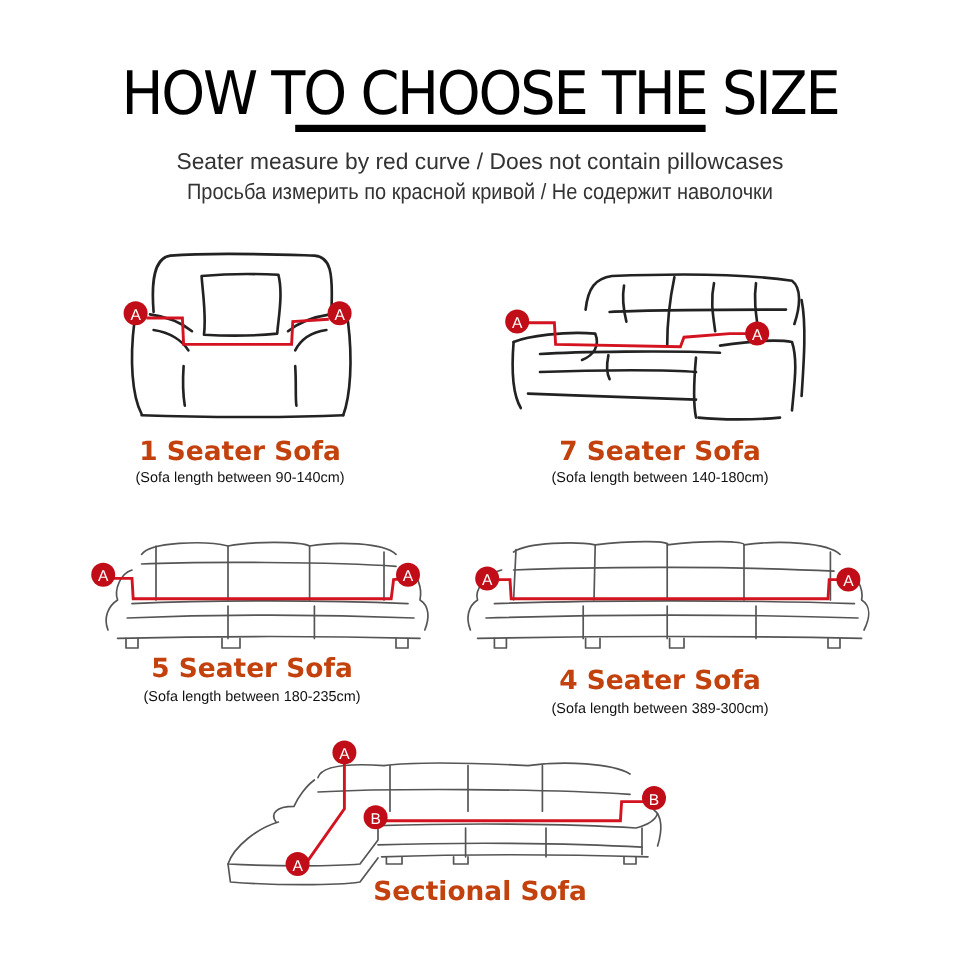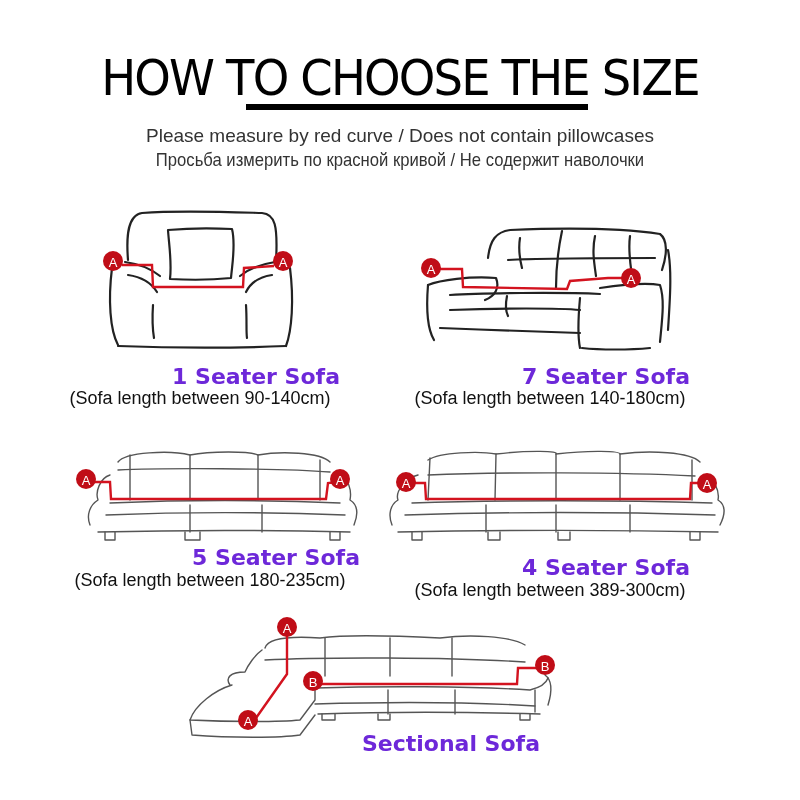--- a/index.html
+++ b/index.html
@@ -8,35 +8,35 @@
     .title {
       left: 0; width: 800px; top: 48px; text-align: center;
       font-family: "DejaVu Sans", sans-serif; font-weight: normal;
       font-size: 50px; letter-spacing: -2px; color: #000; line-height: 60px;
       transform: scaleX(0.93);
     }
     .underline { left: 246px; top: 104px; width: 342px; height: 6px; background: #000; }
     .sub1, .sub2 { left: 0; width: 800px; text-align: center; color: #333; line-height: 24px; }
     .sub1 { top: 124px; font-size: 19px; }
     .sub2 { top: 148px; font-size: 18.5px; transform: scaleX(0.9); }
-    .label { text-align: right; color: #6d28d9; font-weight: bold; font-size: 22px; line-height: 26px; font-family: "DejaVu Sans", sans-serif; }
-    .range { text-align: center; color: #111; font-size: 18px; line-height: 18px; }
+    .label { text-align: center; color: #c2410c; font-weight: bold; font-size: 22px; line-height: 26px; font-family: "DejaVu Sans", sans-serif; }
+    .range { text-align: center; color: #111; font-size: 12px; line-height: 18px; }
     svg { position: absolute; overflow: visible; }
     .ln { fill: none; stroke: #222; stroke-width: 2.2; stroke-linecap: round; stroke-linejoin: round; }
     .lt { fill: none; stroke: #555; stroke-width: 1.4; stroke-linecap: round; stroke-linejoin: round; }
     .red { fill: none; stroke: #d3131f; stroke-width: 2.4; stroke-linejoin: miter; }
     .badge circle { fill: #c00d17; }
     .badge text { fill: #fff; font-family: "Liberation Sans", sans-serif; font-size: 13px; text-anchor: middle; dominant-baseline: central; }
   </style>
 </head>
 <body>
 
 <div class="abs title">HOW TO CHOOSE THE SIZE</div>
 <div class="abs underline"></div>
-<div class="abs sub1">Please measure by red curve / Does not contain pillowcases</div>
+<div class="abs sub1">Seater measure by red curve / Does not contain pillowcases</div>
 <div class="abs sub2">Просьба измерить по красной кривой  /  Не содержит наволочки</div>
 
 <svg style="left:0;top:0;width:800px;height:800px;pointer-events:none">
   <g>
     <path class="ln" d="M128 260 C126 235,128 215,142 213 C180 210,230 212,262 213 C275 214,278 225,276 262"></path>
     <path class="ln" d="M168 230 C190 228,212 228,232 229 C236 245,232 265,231 278 C212 280,188 280,170 279 C172 262,169 245,168 230Z"></path>
     <path class="ln" d="M125 262 C140 264,150 268,160 276"></path>
     <path class="ln" d="M128 275 C142 277,152 284,157 292"></path>
     <path class="ln" d="M275 262 C262 264,250 268,240 276"></path>
     <path class="ln" d="M272 275 C258 277,250 284,246 292"></path>

